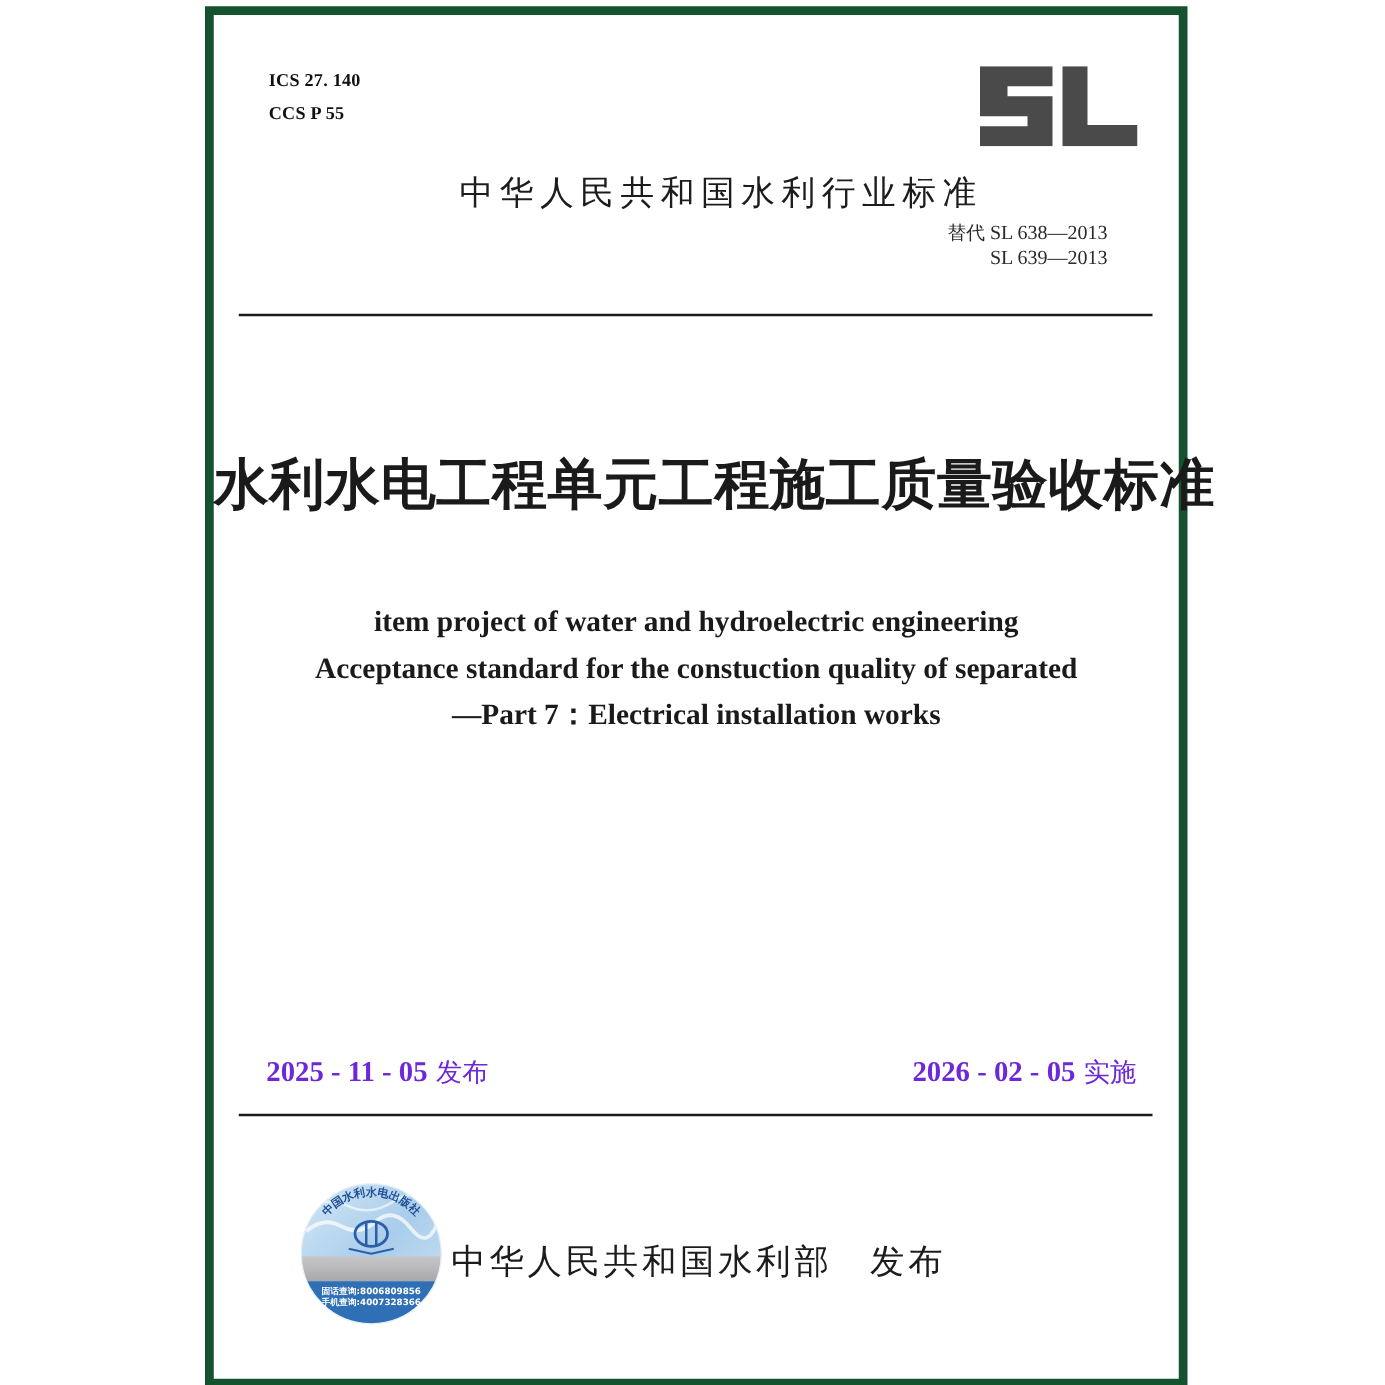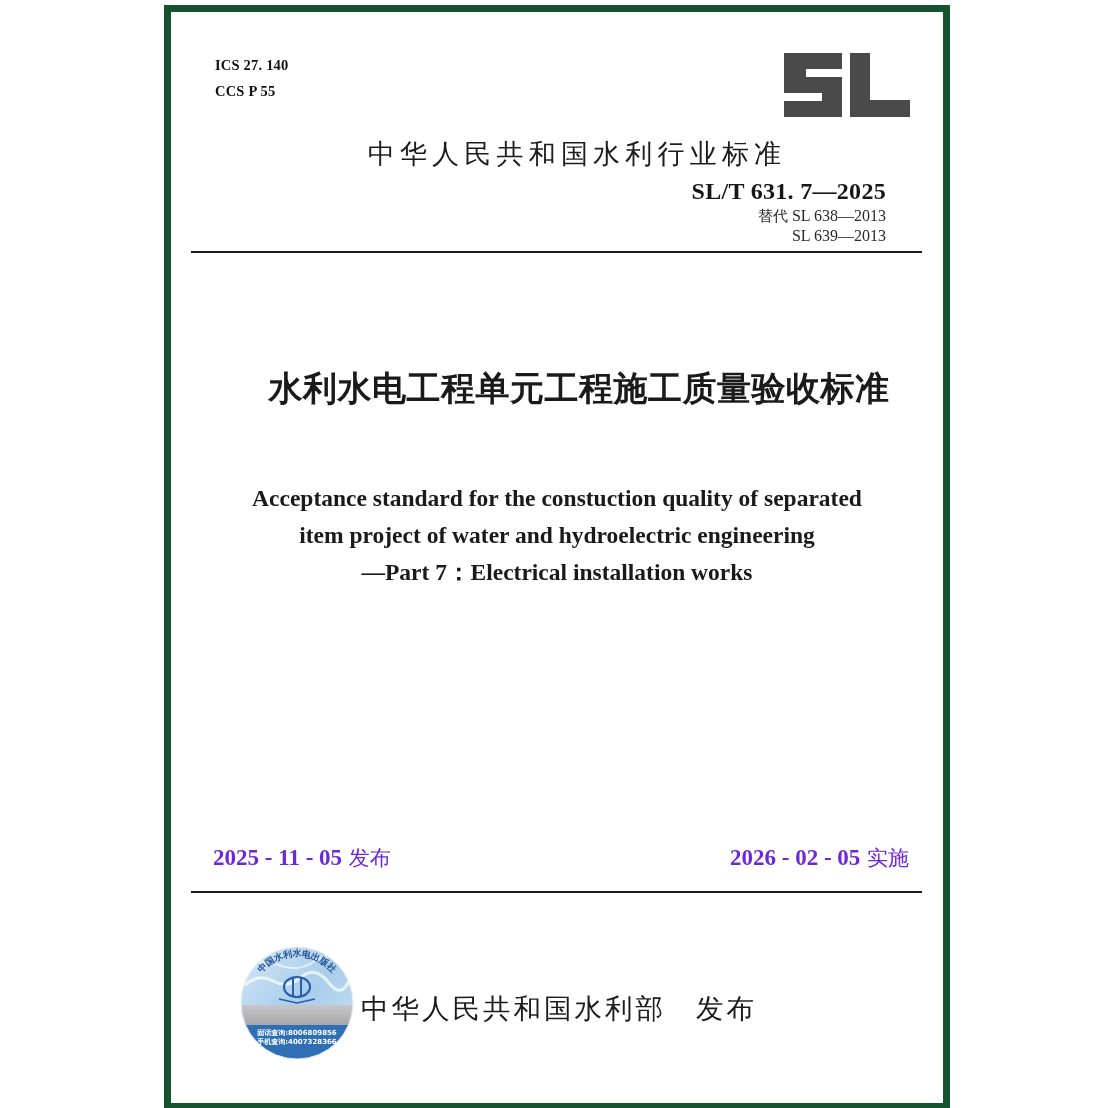--- a/index.html
+++ b/index.html
@@ -94,25 +94,24 @@
     .cn-title {
       left: 0;
       width: 772px;
       text-align: center;
       font-family: "DejaVu Sans", sans-serif;
       font-weight: bold;
       color: #1a1a1a;
     }
     .cn-title .line {
       display: block;
-      font-size: 34px;
+      font-size: 44px;
       line-height: 48px;
       white-space: nowrap;
       letter-spacing: 0.5px;
-      padding-left: 44px;
     }
 
     
     .en-title {
       left: 0;
       width: 772px;
       text-align: center;
       font-family: "Liberation Serif", serif;
       font-weight: bold;
       color: #1a1a1a;
@@ -175,34 +174,33 @@
 
       <path fill="#4a4a4a" d="M4 0 H58 V16 H22 V24 H58 V64 H0 V48 H38 V40 H0 V0 Z"></path>
 
       <path fill="#4a4a4a" d="M66 0 H86 V47 H126 V64 H66 Z"></path>
     </svg>
   </div>
 
   <div class="abs industry">中华人民共和国水利行业标准</div>
 
   <div class="abs std-block">
-    <div class="std-number">SL/T 631. 7—2025</div>
     <div class="std-replace"><span class="cjk">替代</span><span> SL 638—2013</span></div>
     <div class="std-replace"><span>SL 639—2013</span></div>
   </div>
 
   <div class="abs rule" style="top:239px;"></div>
 
   <div class="abs cn-title" style="top:352px;">
     <span class="line">水利水电工程单元工程施工质量验收标准</span>
   </div>
 
   <div class="abs en-title" style="top:468px;">
+    <span class="line">item project of water and hydroelectric engineering</span>
     <span class="line">Acceptance standard for the constuction quality of separated</span>
-    <span class="line">item project of water and hydroelectric engineering</span>
     <span class="line">—Part 7：Electrical installation works</span>
   </div>
 
   <div class="abs date date-issue">
     <span>2025 - 11 - 05</span><span class="cjk"> 发布</span>
   </div>
   <div class="abs date date-impl">
     <span>2026 - 02 - 05</span><span class="cjk"> 实施</span>
   </div>
 

